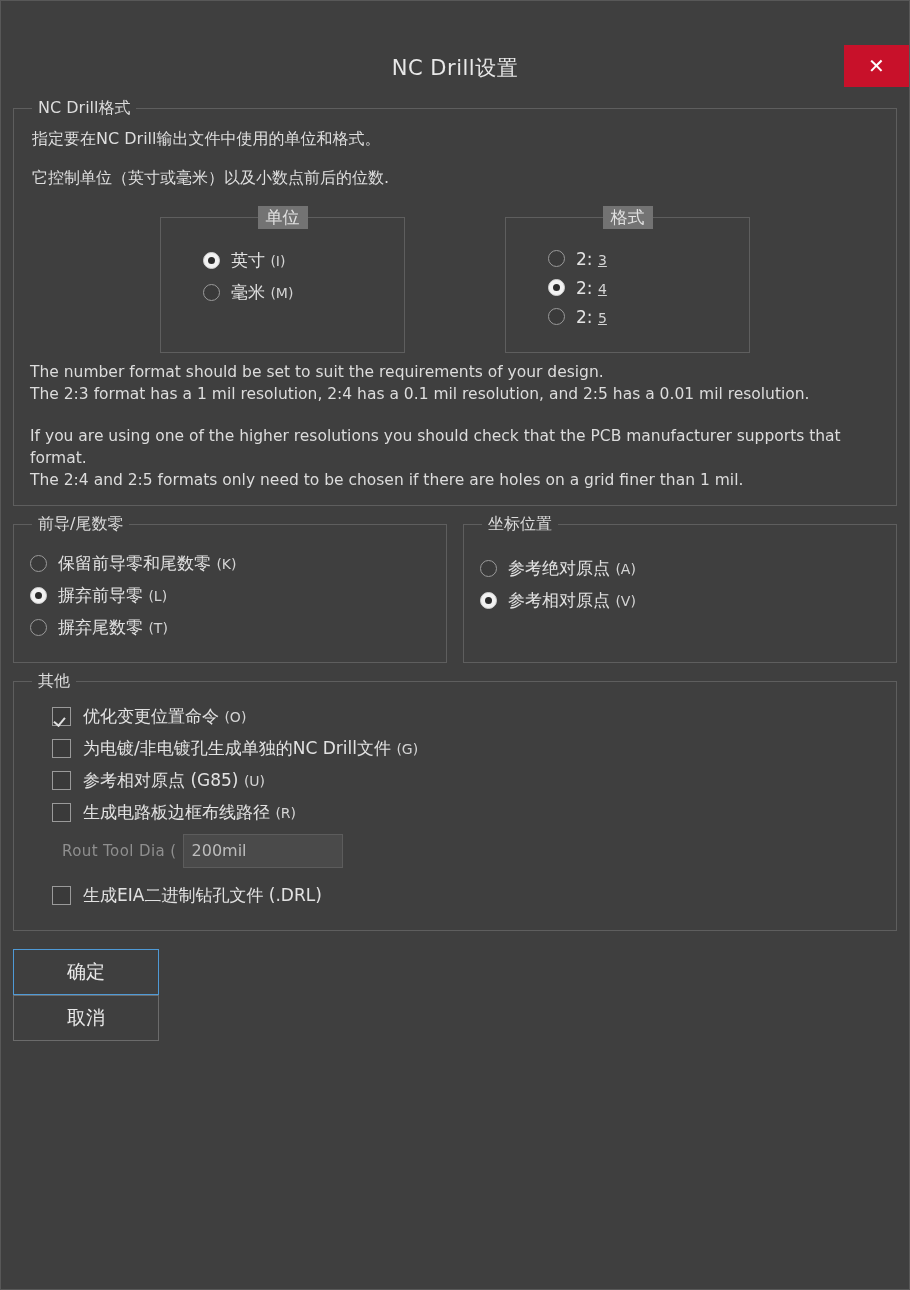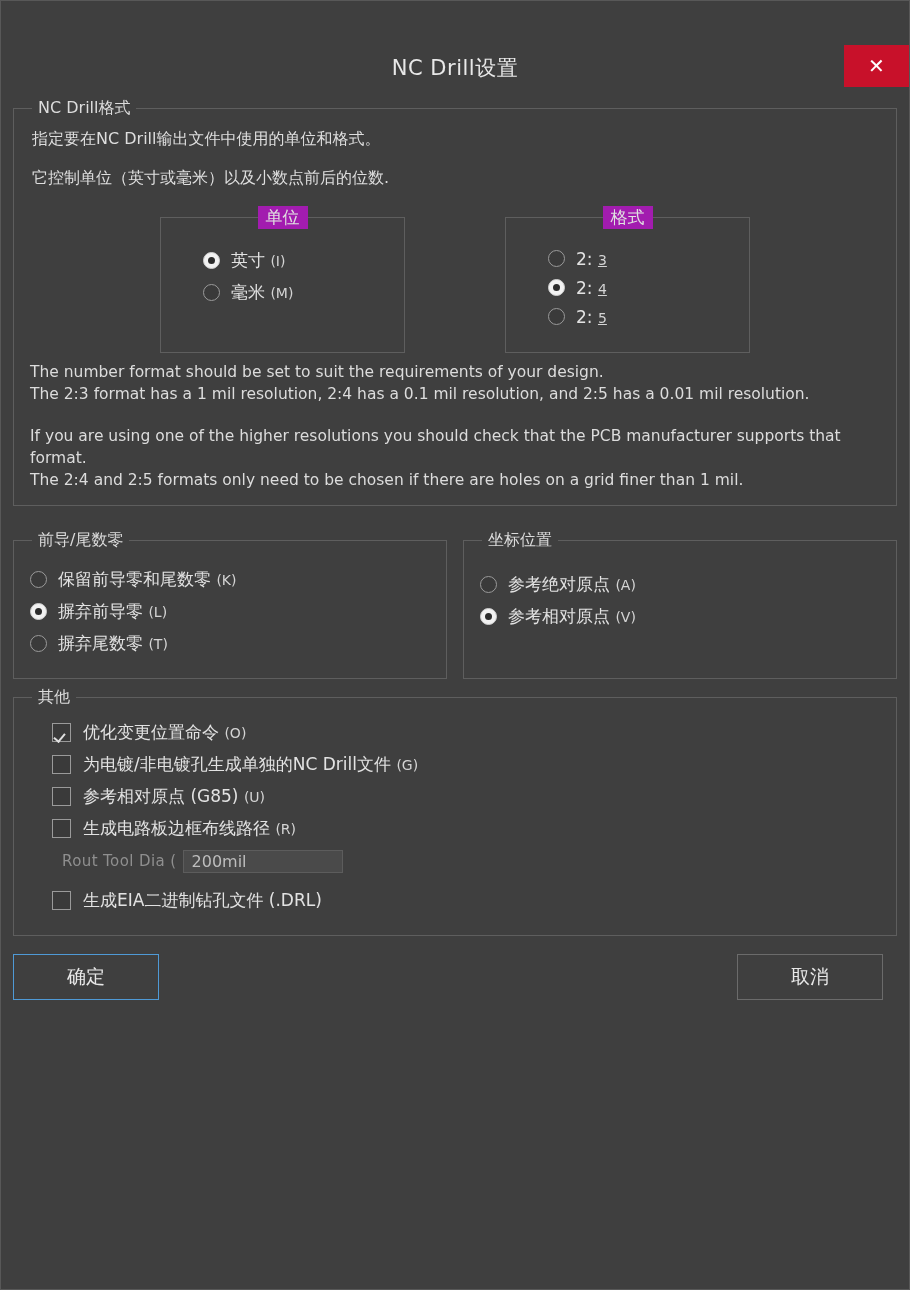--- a/index.html
+++ b/index.html
@@ -163,71 +163,72 @@
     border: 1px solid #5e5e5e;
     width: 245px;
     padding: 22px 0 16px 0;
     box-sizing: border-box;
   }
   .sub-box .legend {
     position: absolute;
     top: -12px;
     left: 50%;
     transform: translateX(-50%);
-    background: #a21caf;
+    background: #737373;
     padding: 0 8px;
     font-size: 17px;
     color: #e0e0e0;
   }
   .sub-box .inner {
     padding-left: 42px;
   }
 
   
   .cols {
     display: flex;
     gap: 16px;
     margin-top: 18px;
   }
   .cols > .group {
-    margin-top: 16px;
+    margin-top: 0;
     flex: 1 1 0;
   }
   .col-pad { padding-top: 18px; padding-bottom: 14px; }
 
   
   .rout-row {
     display: flex;
     align-items: center;
     margin: 10px 0 16px 32px;
   }
   .rout-label {
     font-size: 15px;
     color: #8f8f8f;
     margin-right: 6px;
     letter-spacing: 0.4px;
   }
   .rout-input {
     width: 160px;
-    height: 23px;
+    height: 34px;
     background: #4a4a4a;
     border: 1px solid #5c5c5c;
     color: #bdbdbd;
     font-size: 16px;
     padding: 0 8px;
     box-sizing: border-box;
     font-family: "DejaVu Sans", sans-serif;
   }
 
   
   .footer {
     display: flex;
     justify-content: space-between;
     gap: 0;
     padding: 18px 14px 0 0;
+    flex-direction: column;
   }
   .btn {
     width: 146px;
     height: 46px;
     background: #3f3f3f;
     border: 1px solid #6b6b6b;
     color: #e8e8e8;
     font-size: 19px;
     font-family: "DejaVu Sans", sans-serif;
     cursor: pointer;

